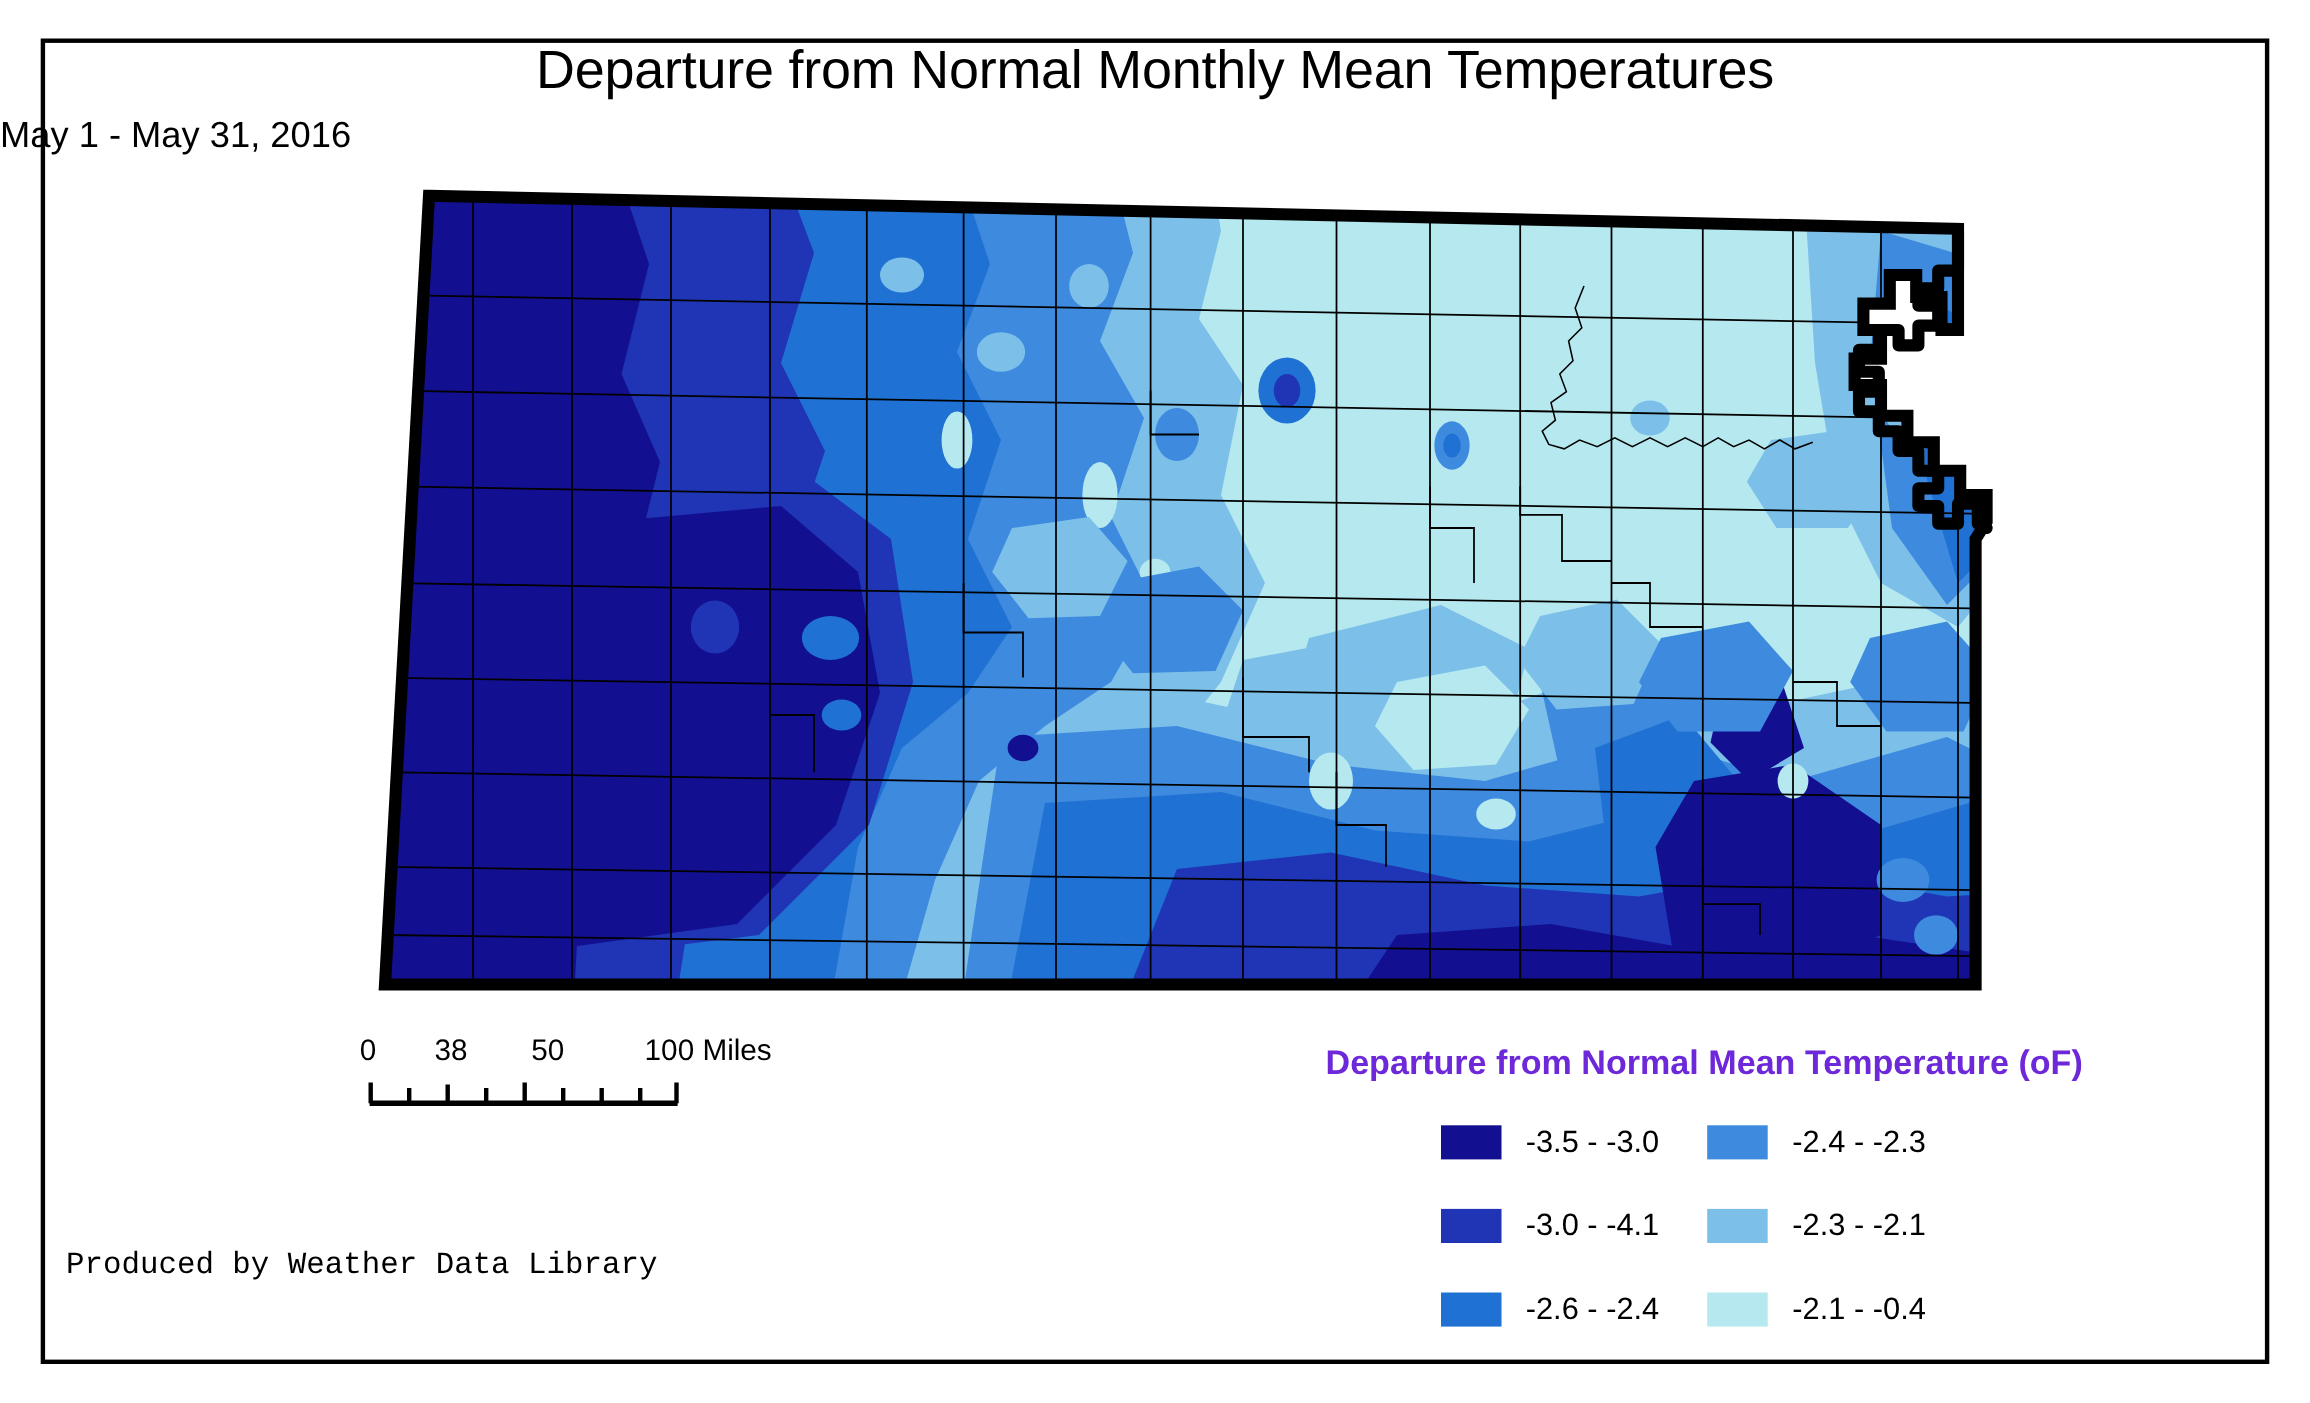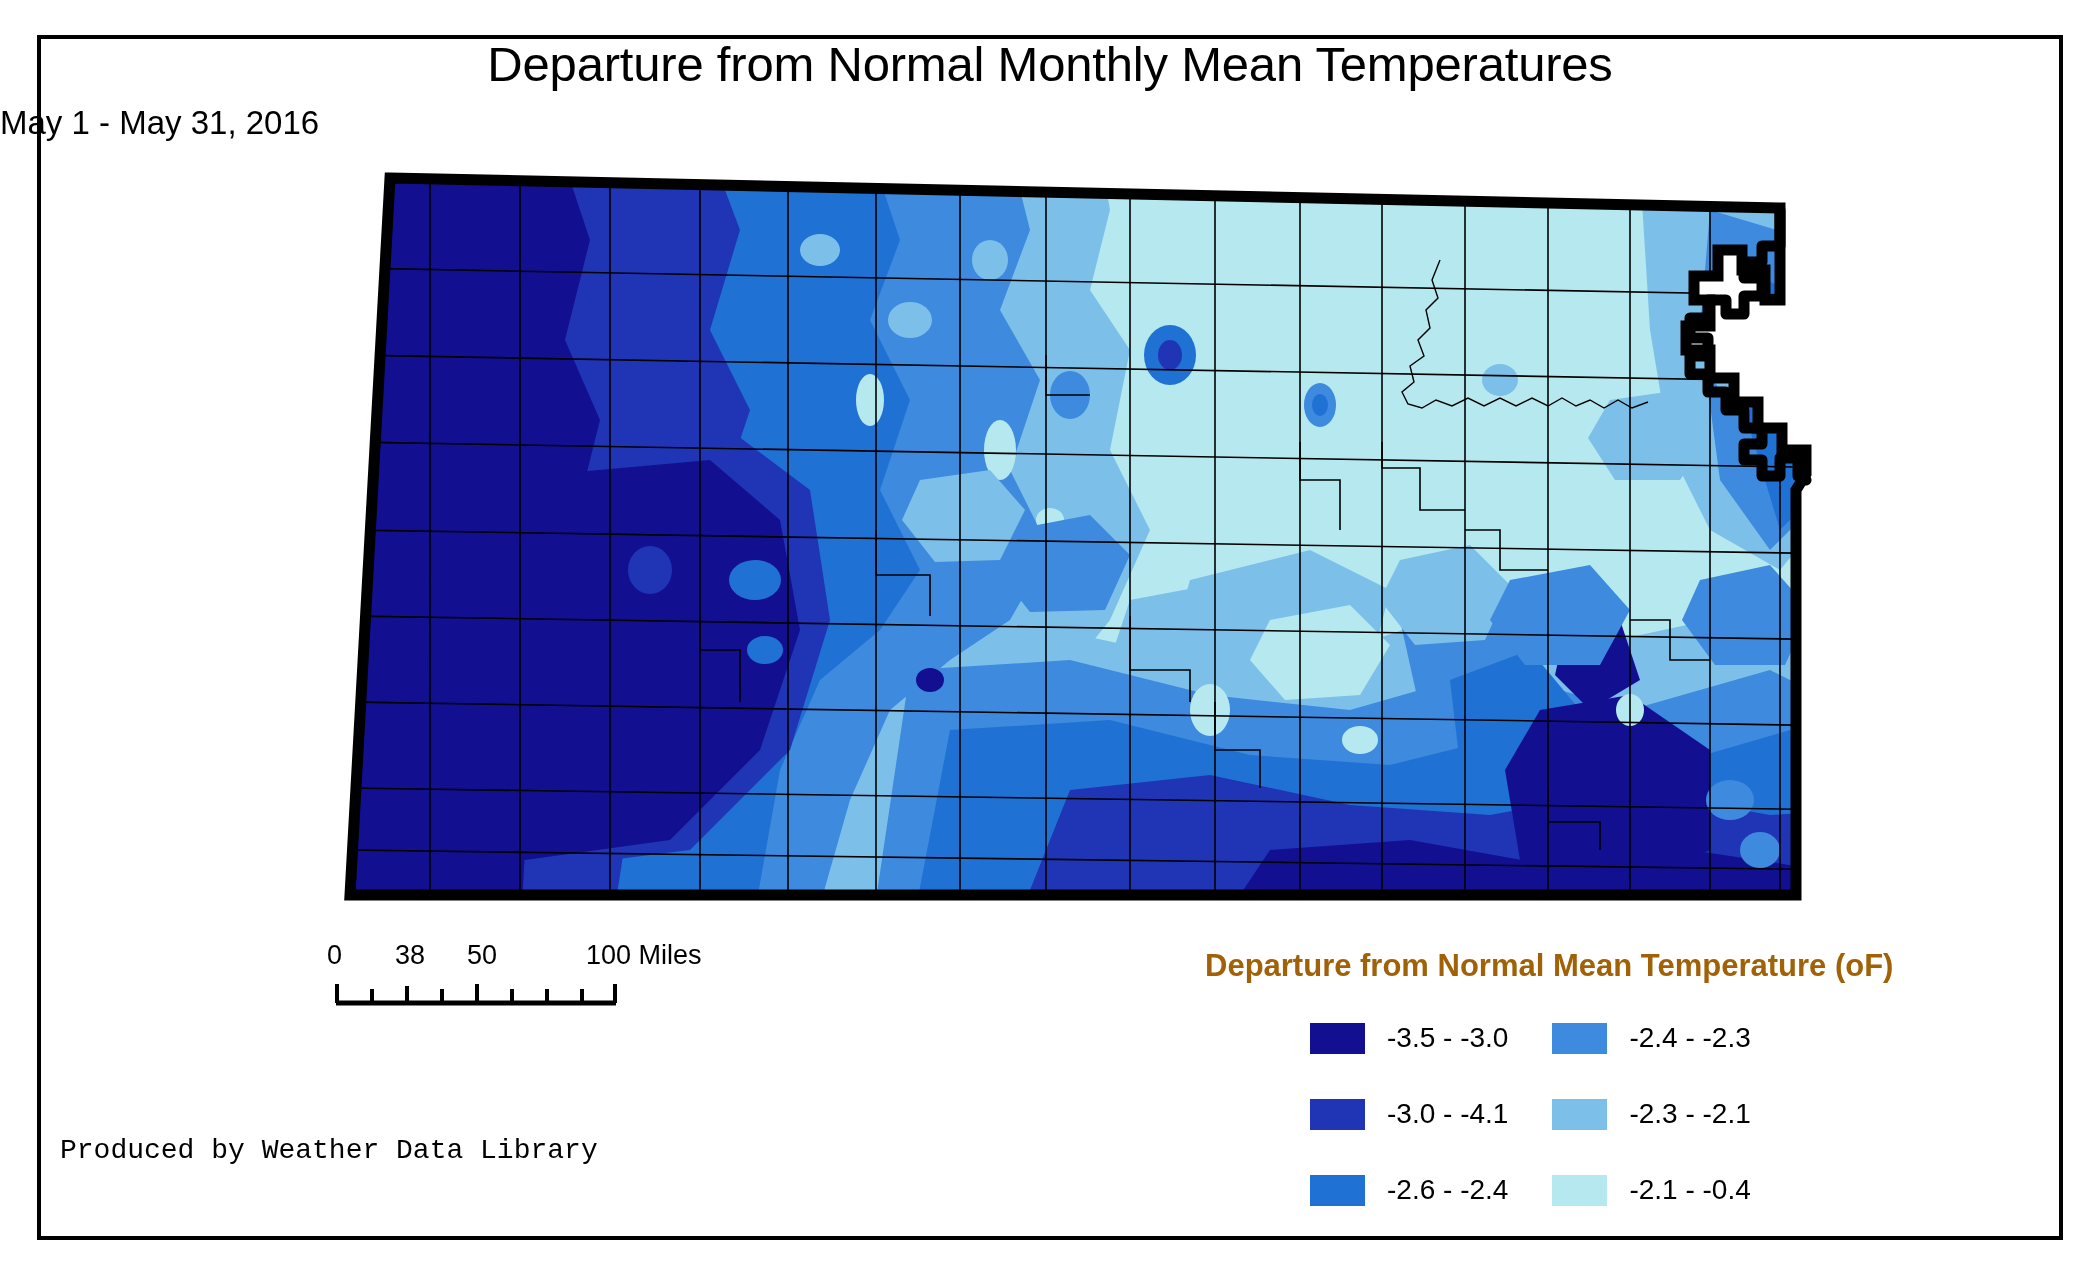--- a/index.html
+++ b/index.html
@@ -13,21 +13,21 @@
   #mapwrap{position:absolute;left:310px;top:150px;width:1540px;height:790px;}
   #mapsvg{display:block;width:1540px;height:790px;}
 
   
   #scalebar{position:absolute;left:333px;top:940px;width:300px;height:70px;}
   #scaleLabels{position:relative;height:34px;}
   #scaleLabels span{position:absolute;top:0;font-size:27px;color:#000;white-space:nowrap;}
   #scaleTrack{position:absolute;left:0;top:40px;width:286px;height:26px;}
 
   
-  #legendTitle{position:absolute;left:1205px;top:948px;font-size:31px;font-weight:bold;color:#a16207;white-space:nowrap;}
+  #legendTitle{position:absolute;left:1205px;top:948px;font-size:31px;font-weight:bold;color:#6d28d9;white-space:nowrap;}
   #legendGrid{position:absolute;left:1310px;top:1022px;display:grid;grid-template-columns:auto auto;column-gap:142px;row-gap:19px;gap:44px;}
   .legrow{display:flex;align-items:center;}
   .legswatch{width:55px;height:31px;display:block;}
   .leglabel{margin-left:22px;font-size:28px;color:#000;white-space:nowrap;}
 
   #credit{position:absolute;left:60px;top:1133px;width:440px;font-size:28px;line-height:1.26;color:#000;}
   #credit div{white-space:nowrap;}
   #credit .l1{text-align:center;font-family:Liberation Mono, monospace;}
   #credit .l2{text-align:center;padding-right:38px;}
   #credit .l3{text-align:center;padding-right:38px;}
@@ -194,21 +194,21 @@
                  L 1398,224 L 1398,242 L 1416,242 L 1416,260 L 1434,260 L 1434,278 L 1452,278 L 1452,294 L 1434,294 L 1434,310
                  L 1452,310 L 1452,326 L 1470,326 L 1470,308 L 1488,308 L 1488,326 L 1496,330" fill="none" stroke="#000" stroke-width="11" stroke-linejoin="round" stroke-linecap="round"></path>
       </g>
     </svg>
   </div>
 
   <div id="scalebar">
     <div id="scaleLabels">
       <span style="left:-6px">0</span>
       <span style="left:62px">38</span>
-      <span style="left:134px">50</span>
+      <span style="left:150px">50</span>
       <span style="left:253px">100 Miles</span>
     </div>
     <svg id="scaleTrack" viewBox="0 0 286 26" xmlns="http://www.w3.org/2000/svg">
       <line x1="3" y1="23" x2="283" y2="23" stroke="#000" stroke-width="5"></line>
       <g stroke="#000" stroke-width="4">
         <line x1="4" y1="4" x2="4" y2="23"></line>
         <line x1="39" y1="9" x2="39" y2="23"></line>
         <line x1="74" y1="6" x2="74" y2="23"></line>
         <line x1="109" y1="9" x2="109" y2="23"></line>
         <line x1="144" y1="4" x2="144" y2="23"></line>

